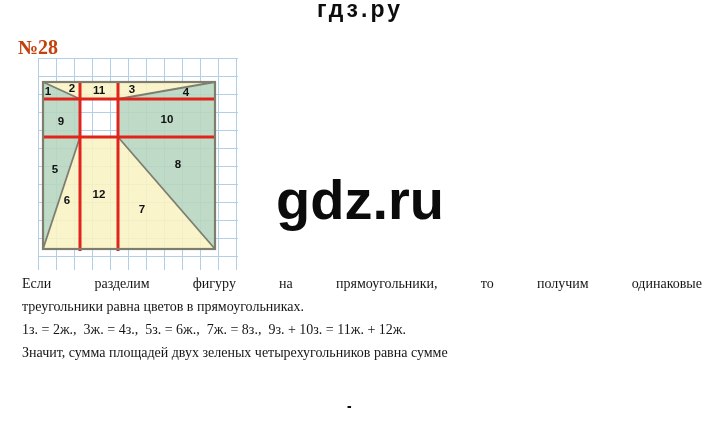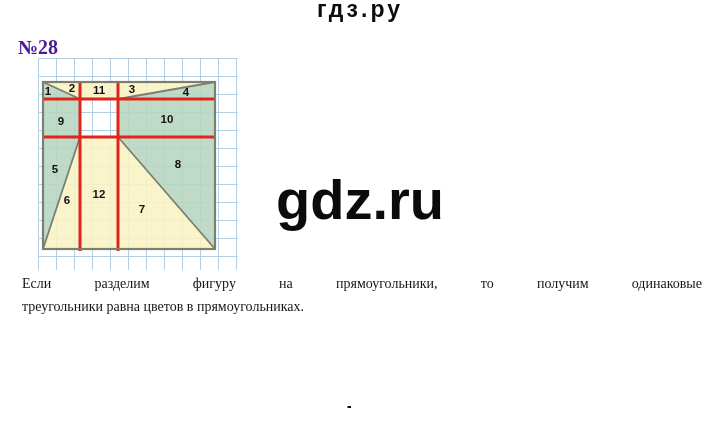--- a/index.html
+++ b/index.html
@@ -4,21 +4,21 @@
 <style>
   html,body{margin:0;padding:0;background:#fff;}
   .page{position:relative;width:720px;height:408px;background:#ffffff;overflow:hidden;
         font-family:"Liberation Serif", serif;color:#1b1b1b;}
 
   .top-watermark{position:absolute;top:-2px;left:0;right:0;text-align:center;
         font-family:"Liberation Sans", sans-serif;font-weight:bold;font-size:23px;
         line-height:23px;letter-spacing:3px;color:#0d0d0d;}
 
   .problem-number{position:absolute;left:18px;top:36px;
-        font-family:"Liberation Serif", serif;font-weight:bold;font-size:20px;color:#4c1d95;}
+        font-family:"Liberation Serif", serif;font-weight:bold;font-size:20px;color:#c2410c;}
 
   .figure{position:absolute;left:38px;top:58px;}
   .figure text{font:bold 11.5px "Liberation Sans", sans-serif;}
 
   .center-watermark{position:absolute;top:172px;left:0;right:0;text-align:center;
         font-family:"Liberation Sans", sans-serif;font-weight:bold;font-size:56px;
         line-height:56px;color:#0b0b0b;}
 
   .solution{position:absolute;left:22px;top:272px;width:680px;
         font-size:14px;line-height:23px;color:#161616;}
@@ -113,16 +113,18 @@
       <text x="61" y="33" fill="#111111">11</text>
       <text x="61" y="137" fill="#111111">12</text>
     </g>
   </svg>
 
   <div class="center-watermark">gdz.ru</div>
 
   <div class="solution">
     <div class="line justify">Если разделим фигуру на прямоугольники, то получим одинаковые</div>
     <div class="line">треугольники равна цветов в прямоугольниках.</div>
+    <div class="line pre">1з. = 2ж.,  3ж. = 4з.,  5з. = 6ж.,  7ж. = 8з.,  9з. + 10з. = 11ж. + 12ж.</div>
+    <div class="line">Значит, сумма площадей двух зеленых четырехугольников равна сумме</div>
   </div>
 
   <div class="bottom-watermark">gdz.ru</div>
 </div>
 
 </body></html>

